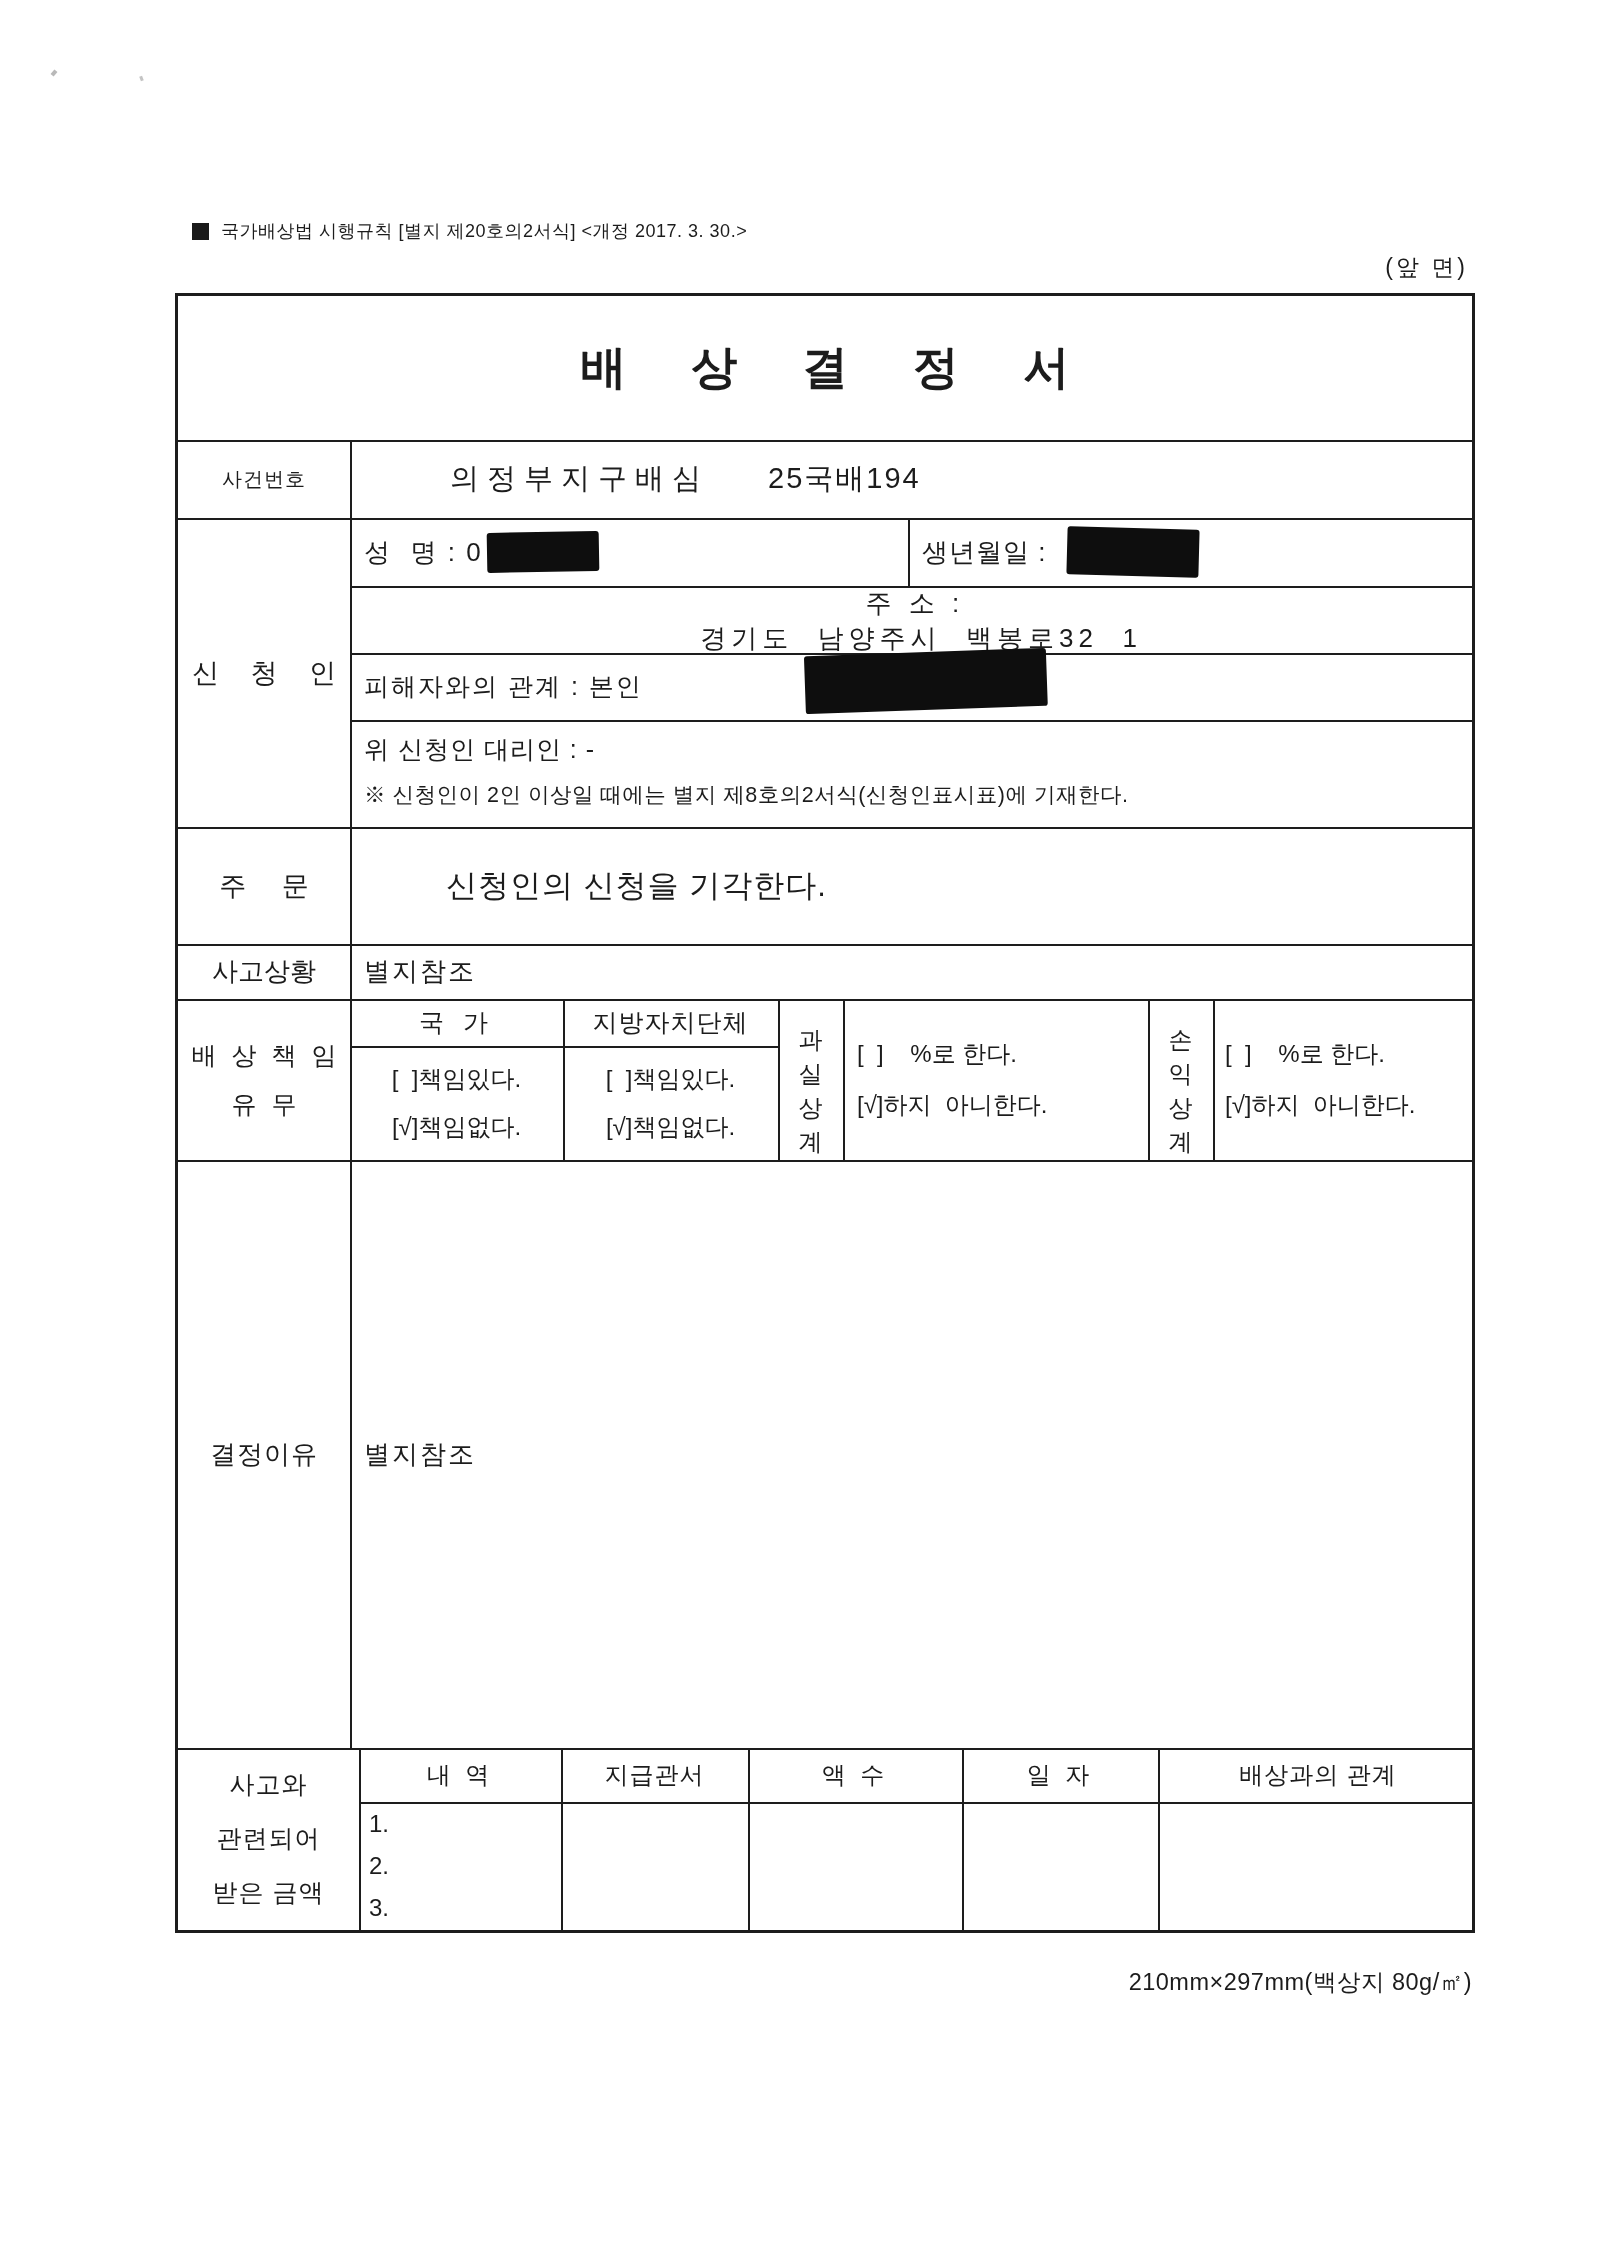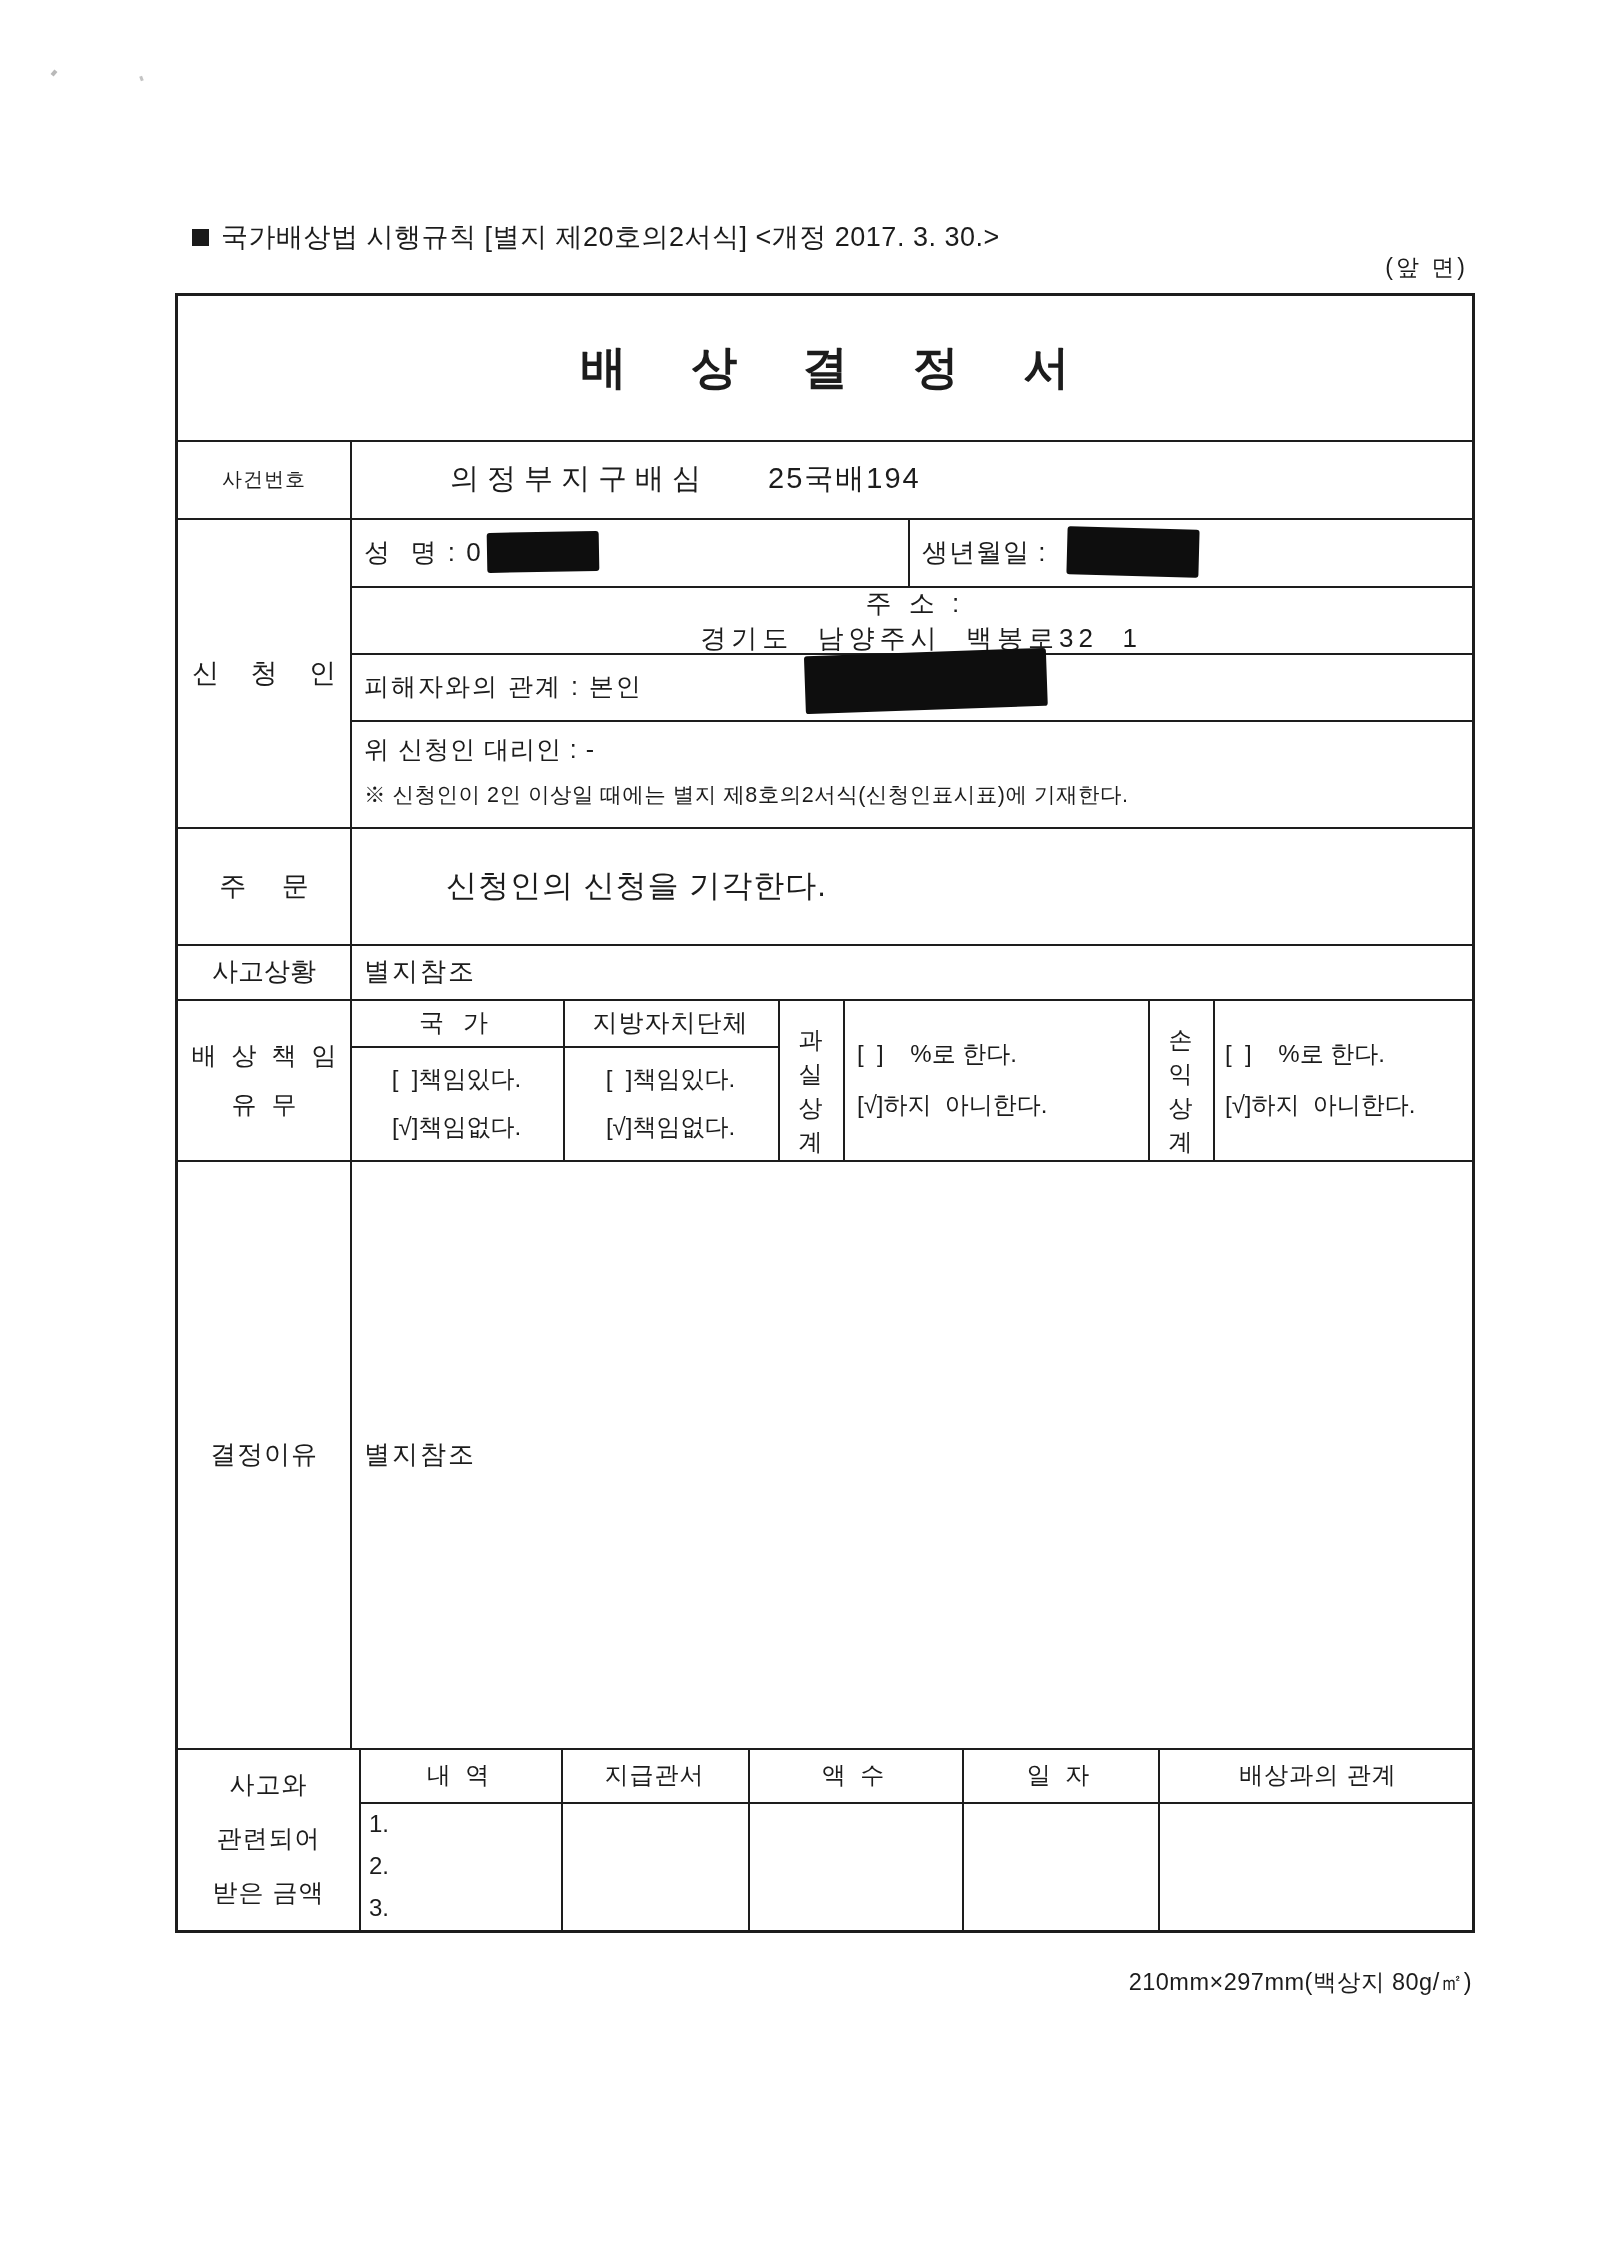--- a/index.html
+++ b/index.html
@@ -4,21 +4,21 @@
 <style>
   html,body{margin:0;padding:0;background:#e8e8e8;}
   .page{position:relative;width:1600px;height:2263px;background:#ffffff;margin:0 auto;
         font-family:"Liberation Sans", sans-serif;color:#1c1c1c;overflow:hidden;}
 
   
   .speck1{position:absolute;left:52px;top:70px;width:4px;height:6px;background:#b9b9b9;transform:rotate(40deg);}
   .speck2{position:absolute;left:140px;top:76px;width:3px;height:5px;background:#c4c4c4;transform:rotate(-20deg);}
 
   
-  .doc-header{position:absolute;left:192px;top:219px;display:flex;align-items:center;font-size:27px;letter-spacing:0.5px;}
+  .doc-header{position:absolute;left:192px;top:219px;display:flex;align-items:center;font-size:18px;letter-spacing:0.5px;}
   .bullet-square{width:17px;height:17px;background:#1a1a1a;margin-right:12px;flex:0 0 auto;}
   .page-side{position:absolute;top:252px;right:132px;font-size:23px;letter-spacing:3px;}
 
   
   .form{position:absolute;left:175px;top:293px;width:1300px;height:1640px;border:3px solid #1d1d1d;box-sizing:border-box;}
 
   
   .hl,.vl{position:absolute;background:#1d1d1d;}
   .hl{height:2px;}
   .vl{width:2px;}

